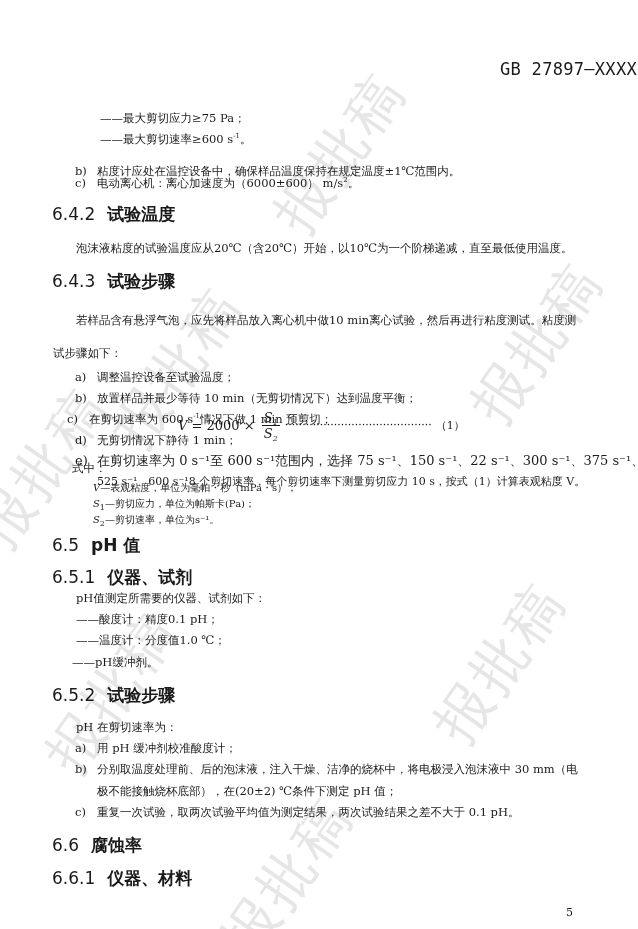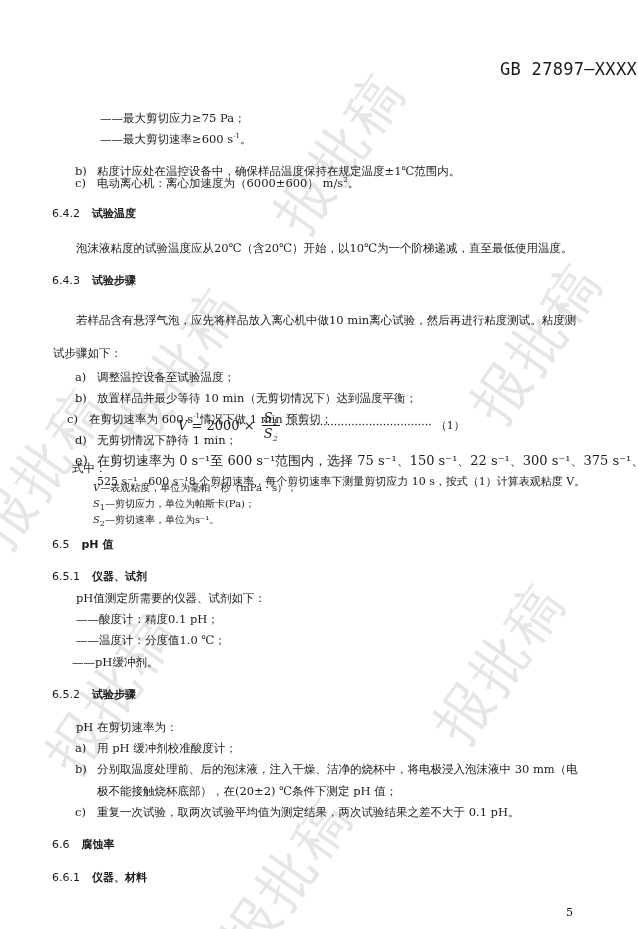--- a/index.html
+++ b/index.html
@@ -7,21 +7,21 @@
     width:638px; height:929px; background:#ffffff; position:relative; overflow:hidden;
     font-family: "DejaVu Serif", "Liberation Serif", serif; color:#1a1a1a;
   }
   .page { position:absolute; left:0; top:0; width:638px; height:929px; }
   .wm {
     position:absolute; font-family:"DejaVu Sans", sans-serif; font-size:56px; color:#e6e6e6;
     transform:rotate(-55deg); transform-origin:left top; white-space:nowrap; letter-spacing:4px;
     z-index:0; pointer-events:none; font-weight:normal;
   }
   .ln { position:absolute; white-space:nowrap; z-index:1; font-size:11.5px; line-height:14px; }
-  .hd { font-family:"DejaVu Sans", sans-serif; font-weight:bold; font-size:11px; }
+  .hd { font-family:"DejaVu Sans", sans-serif; font-weight:bold; font-size:17px; }
   .hd .num { font-weight:normal; margin-right:12px; }
   .header-code { font-family:"DejaVu Sans Mono", monospace; font-size:17px; letter-spacing:0.3px; }
   .lbl { display:inline-block; width:22px; }
   sup { font-size:7px; vertical-align:5px; line-height:0; }
   sub { font-size:8px; vertical-align:-3px; line-height:0; }
   .small { font-size:10px; }
   .formula { position:absolute; left:178px; top:389px; z-index:1; display:flex; align-items:center; font-family:"DejaVu Serif", serif; font-size:13px; }
   .frac { display:inline-flex; flex-direction:column; align-items:center; margin:0 3px; }
   .frac .top { border-bottom:1px solid #1a1a1a; padding:0 2px; font-style:italic; }
   .frac .bot { font-style:italic; }

